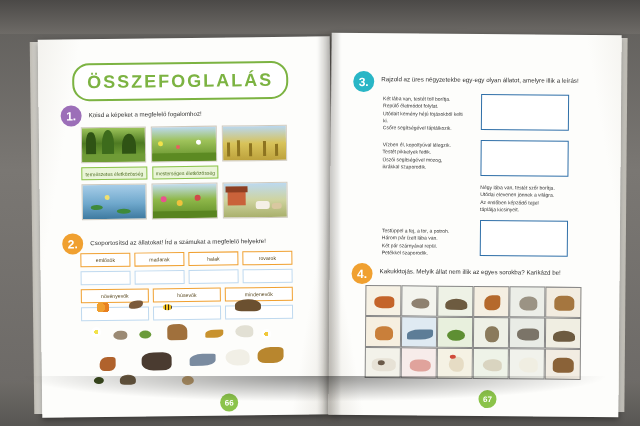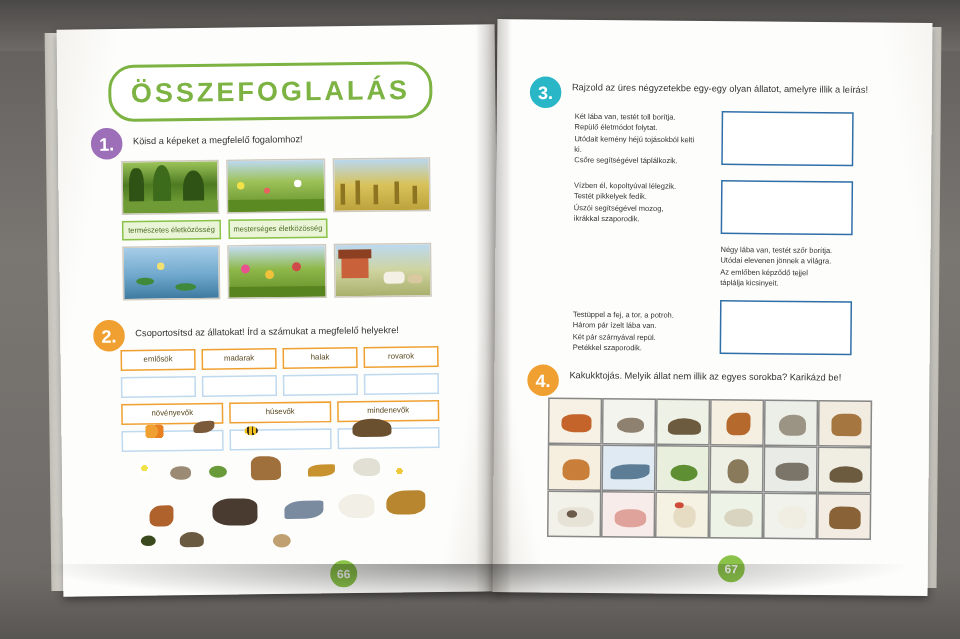--- a/index.html
+++ b/index.html
@@ -11,21 +11,21 @@
   .photo{
     position:relative;width:640px;height:426px;overflow:hidden;
     background:linear-gradient(180deg,#5f5d5a 0%,#7a7773 40%,#6b6865 100%);
   }
   
   .desk-top{position:absolute;left:0;top:0;width:640px;height:34px;background:linear-gradient(180deg,#4b4947,#6e6b67);}
   .desk-bottom{position:absolute;left:0;bottom:0;width:640px;height:44px;background:linear-gradient(180deg,#6e6b67,#585653);}
 
   
   .book{
-    position:absolute;left:18px;top:4px;width:606px;height:400px;
+    position:absolute;left:18px;top:24px;width:606px;height:400px;
   }
   .page{
     position:absolute;top:0;background:#fdfdfb;
     box-shadow:0 2px 6px rgba(0,0,0,.45);
   }
   .page-left{
     left:22px;top:14px;width:292px;height:378px;
     transform:rotate(-0.7deg);
     background:linear-gradient(100deg,#f3f2ee 0%,#fdfdfb 12%,#fdfdfb 88%,#e7e5df 100%);
   }

